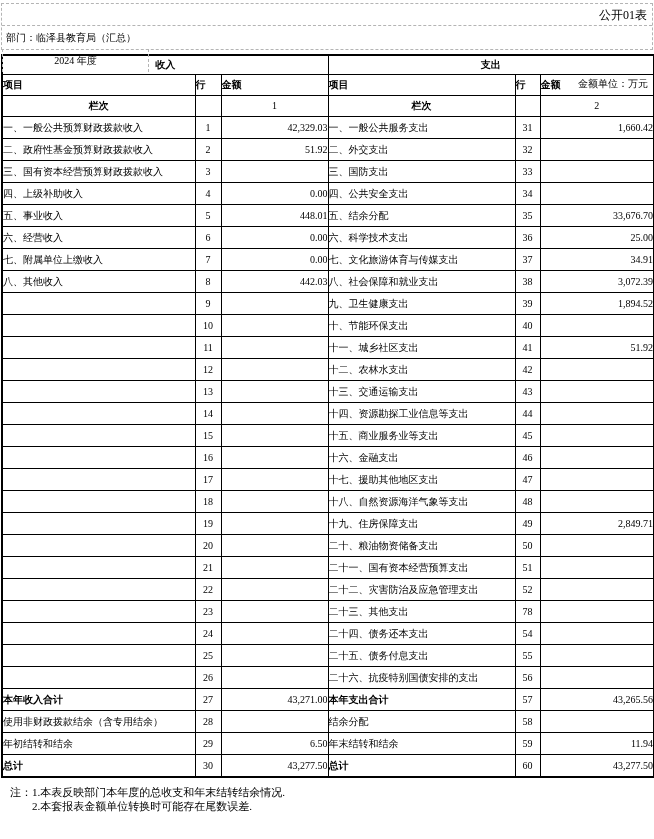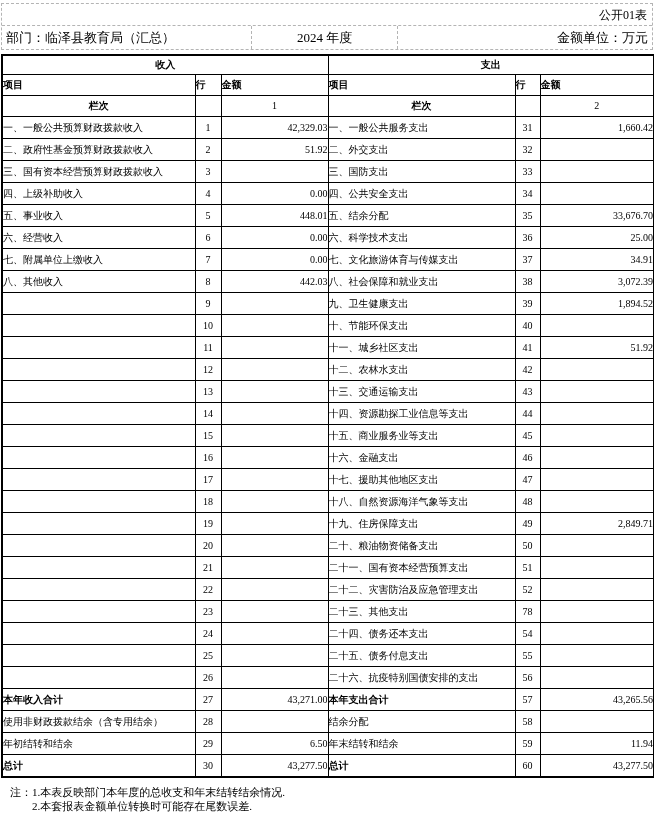--- a/index.html
+++ b/index.html
@@ -14,21 +14,21 @@
   .page { padding: 3px 1px 0 1px; }
 
   
   .tophead { border: 1px dashed #b4b4b4; }
   .trow1 {
     height: 22px; line-height: 22px;
     border-bottom: 1px dashed #b4b4b4;
     text-align: right; padding-right: 5px;
     font-size: 12px;
   }
-  .trow2 { display: flex; height: 23px; line-height: 23px; font-size: 13px; }
+  .trow2 { display: flex; height: 23px; line-height: 23px; font-size: 10px; flex-direction: column; }
   .trow2 .c1 { width: 249px; padding-left: 4px; }
   .trow2 .c2 { width: 147px; text-align: center;
                border-left: 1px dashed #b4b4b4; border-right: 1px dashed #b4b4b4; }
   .trow2 .c3 { flex: 1; text-align: right; padding-right: 4px; }
 
   
   table.main {
     border-collapse: collapse; table-layout: fixed;
     width: 652px; margin-top: 4px;
     border: 2px solid #000;

